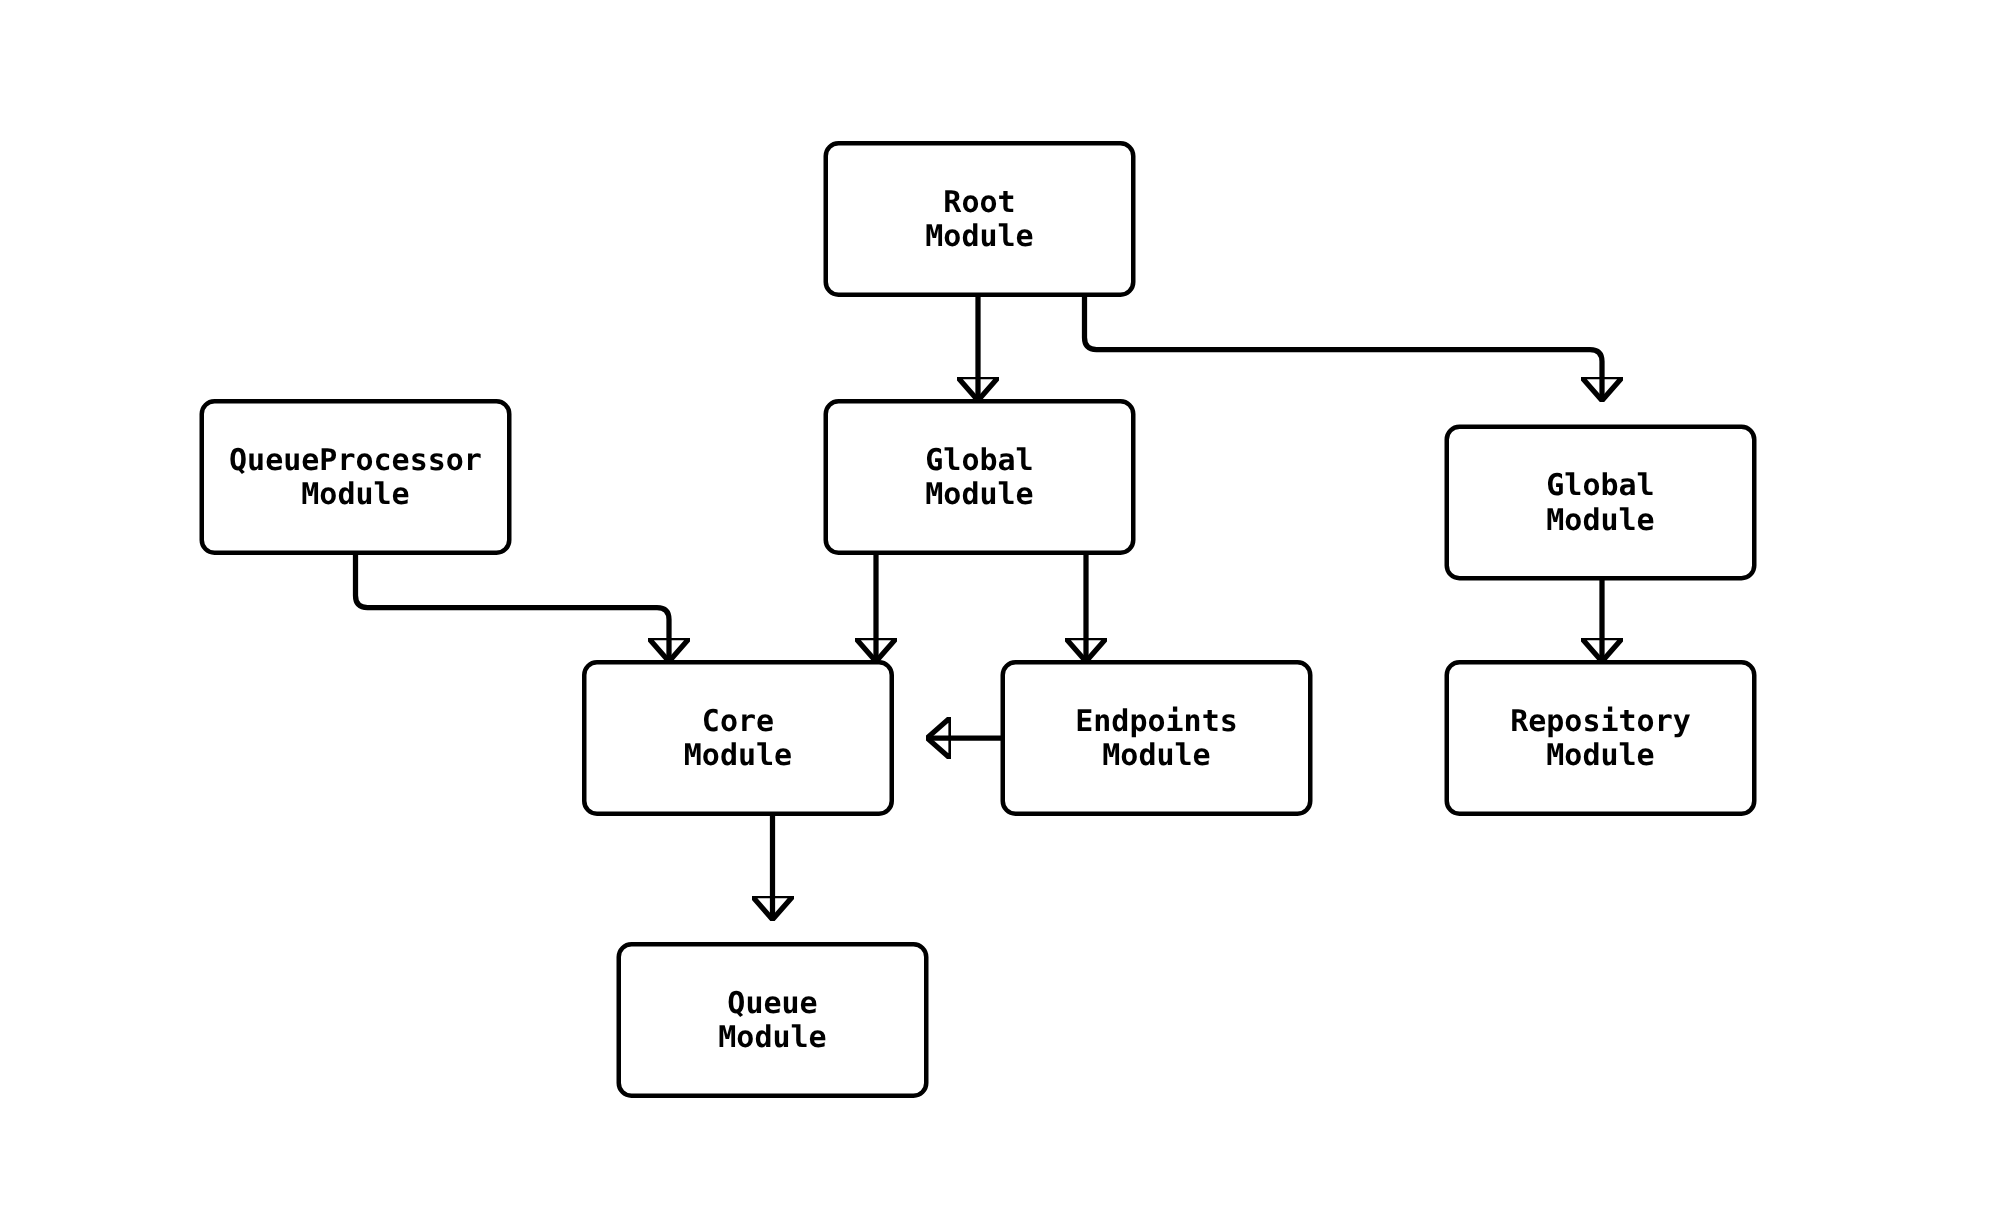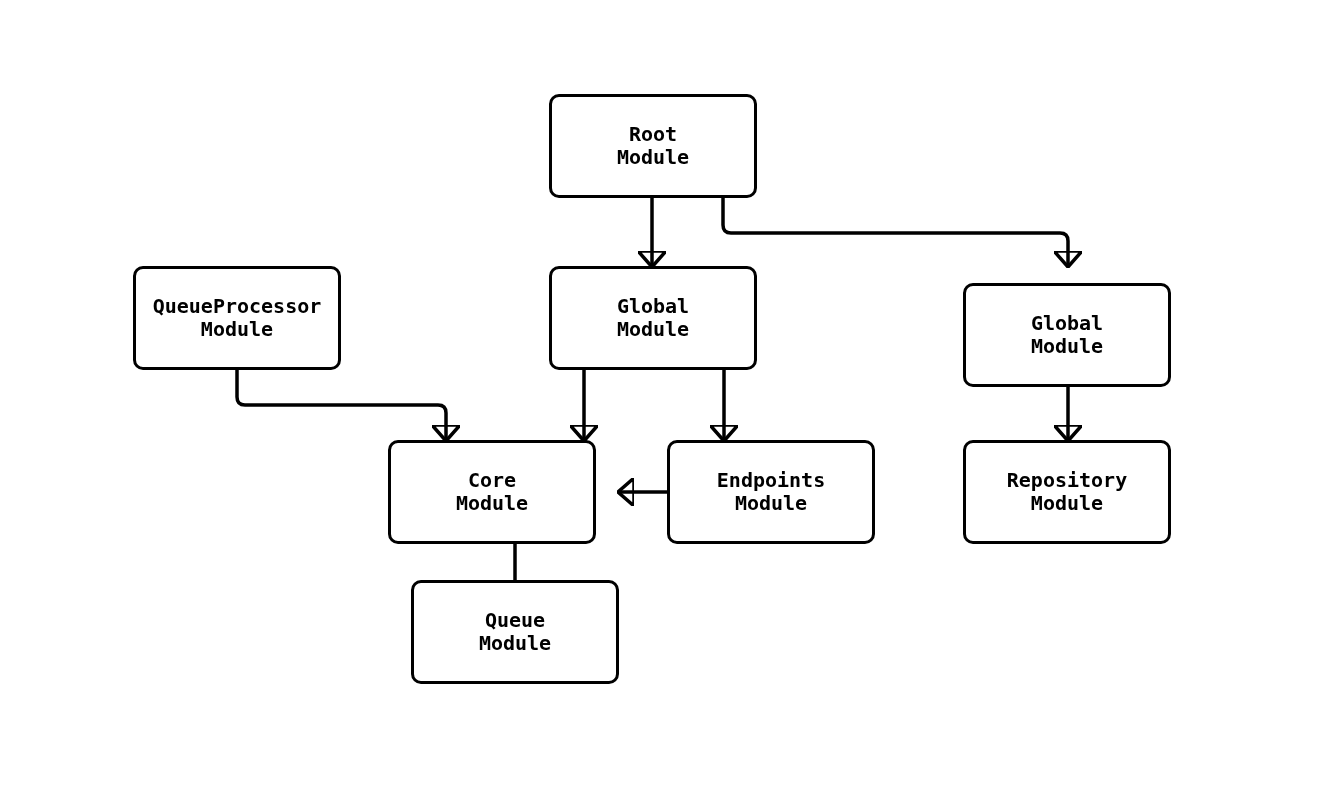--- a/index.html
+++ b/index.html
@@ -104,18 +104,18 @@
   <div class="node" style="left:667px; top:440px;">
     <span class="node-label">Endpoints
 Module</span>
   </div>
 
   <div class="node" style="left:963px; top:440px;">
     <span class="node-label">Repository
 Module</span>
   </div>
 
-  <div class="node" style="left:411px; top:580px;">
+  <div class="node" style="left:411px; top:628px;">
     <span class="node-label">Queue
 Module</span>
   </div>
 
 </div>
 
 </body></html>

